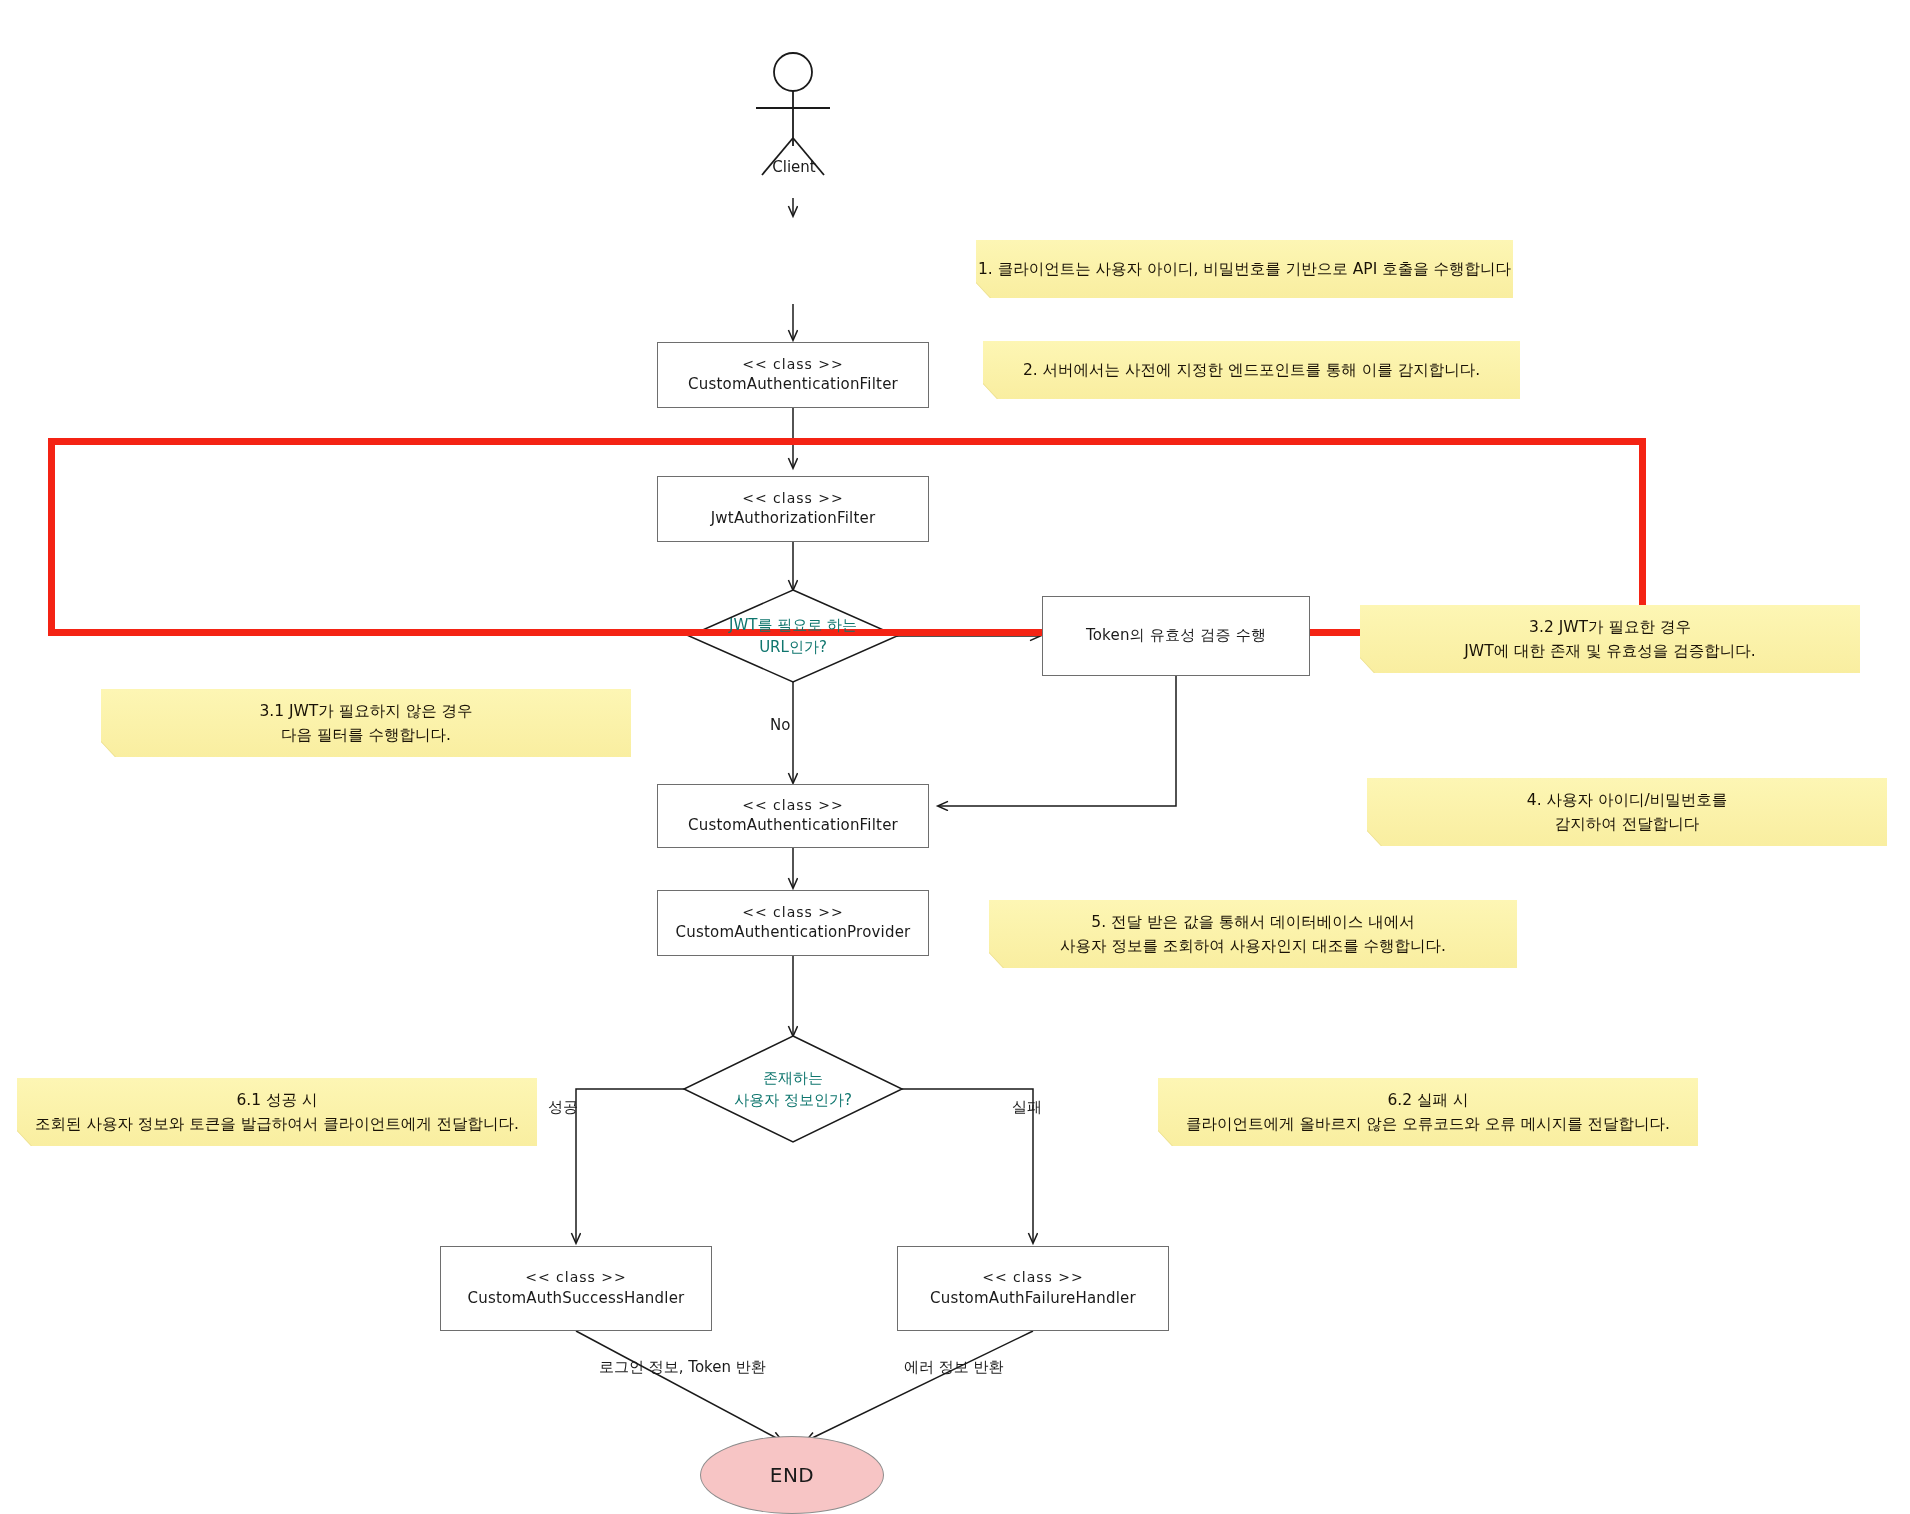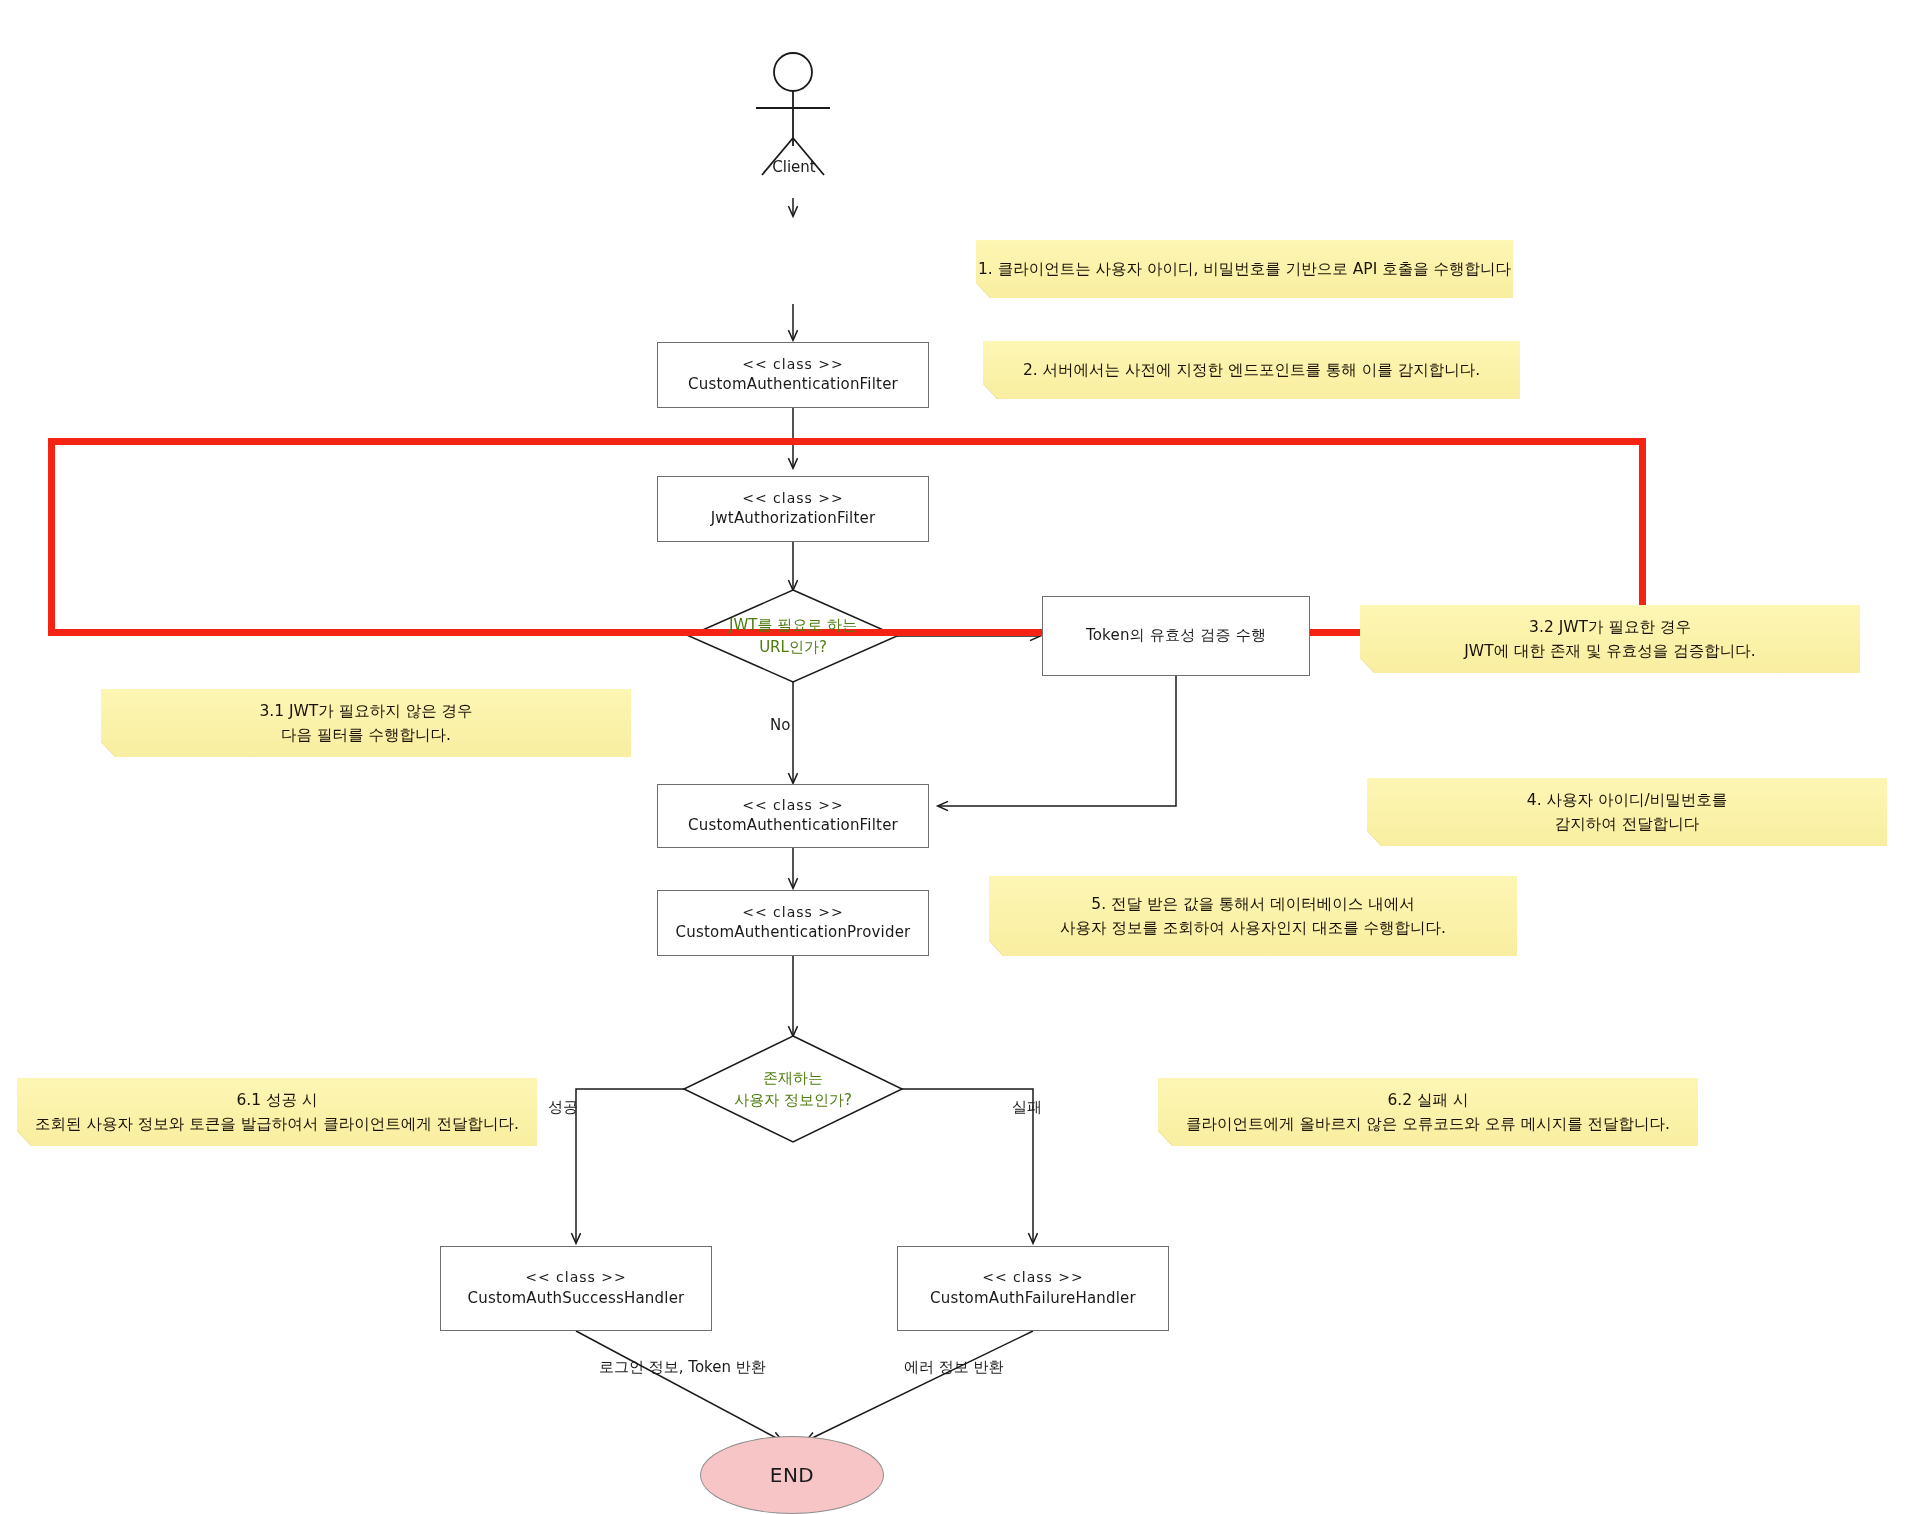--- a/index.html
+++ b/index.html
@@ -62,21 +62,21 @@
     top: 0;
     width: 100%;
     height: 100%;
     display: flex;
     flex-direction: column;
     align-items: center;
     justify-content: center;
     text-align: center;
     font-size: 15px;
     line-height: 1.5;
-    color: #4d7c0f;
+    color: #0f766e;
   }
   
   .end-node {
     position: absolute;
     display: flex;
     align-items: center;
     justify-content: center;
     background: #f7c5c5;
     border: 1.4px solid #8d8d8d;
     border-radius: 50%;
@@ -267,21 +267,21 @@
   <div class="note" style="left:1360px; top:557px; width:500px; height:68px;">
     <span class="nline">3.2 JWT가 필요한 경우</span>
     <span class="nline">JWT에 대한 존재 및 유효성을 검증합니다.</span>
   </div>
 
   <div class="note" style="left:1367px; top:730px; width:520px; height:68px;">
     <span class="nline">4. 사용자 아이디/비밀번호를</span>
     <span class="nline">감지하여 전달합니다</span>
   </div>
 
-  <div class="note" style="left:989px; top:828px; width:528px; height:80px;">
+  <div class="note" style="left:989px; top:852px; width:528px; height:68px;">
     <span class="nline">5. 전달 받은 값을 통해서 데이터베이스 내에서</span>
     <span class="nline">사용자 정보를 조회하여 사용자인지 대조를 수행합니다.</span>
   </div>
 
   <div class="note" style="left:17px; top:1030px; width:520px; height:68px;">
     <span class="nline">6.1 성공 시</span>
     <span class="nline">조회된 사용자 정보와 토큰을 발급하여서 클라이언트에게 전달합니다.</span>
   </div>
 
   <div class="note" style="left:1158px; top:1030px; width:540px; height:68px;">

